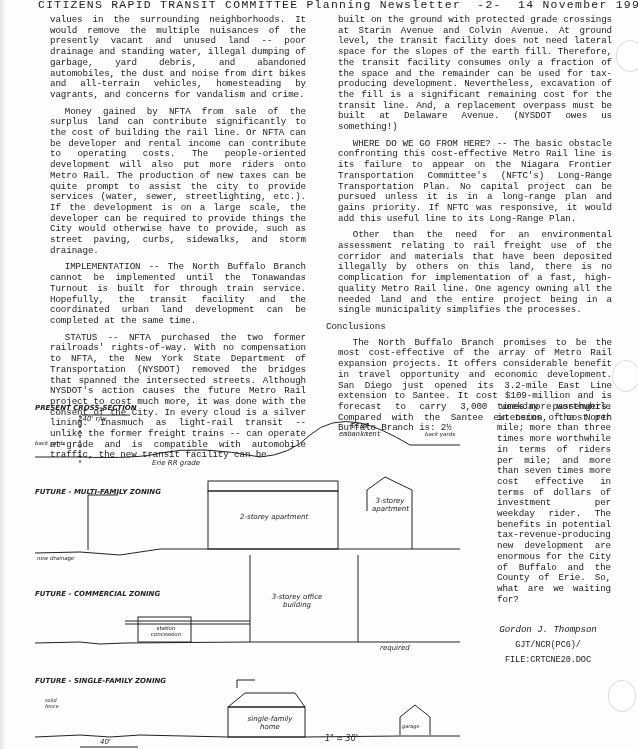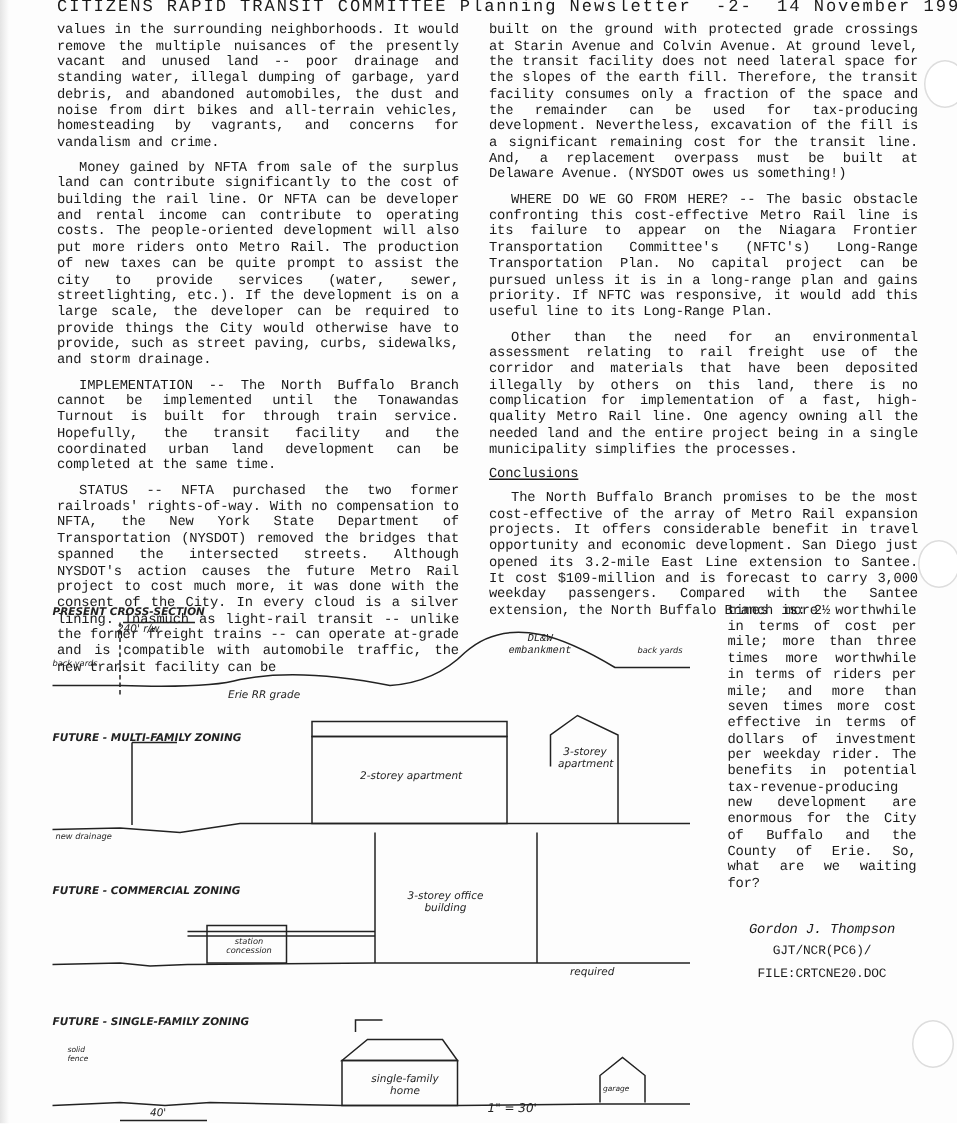--- a/index.html
+++ b/index.html
@@ -1,26 +1,26 @@
 <!DOCTYPE html>
 <html><head>
 <meta charset="utf-8">
 <style>
   html,body{margin:0;padding:0;background:#fff;}
   body{width:638px;height:749px;position:relative;overflow:hidden;
        font-family:"DejaVu Sans Mono","Liberation Mono",monospace;color:#1a1a1a;}
   .page{position:absolute;left:0;top:0;width:638px;height:749px;background:#fdfdfd;}
   .header{position:absolute;left:38px;top:-1px;font-size:11.4px;letter-spacing:1.3px;white-space:nowrap;font-family:"Liberation Mono",monospace;}
   .col{position:absolute;font-size:9.2px;line-height:10.7px;text-align:justify;font-family:"Liberation Mono",monospace;letter-spacing:-0.1px;}
-  .col p{margin:0 0 6px 0;text-indent:1.6em;}
+  .col p{margin:0 0 6px 12px;text-indent:1.6em;}
   .col p.noind{text-indent:0;}
   #colL{left:38px;top:15px;width:268px;}
   #colR{left:326px;top:15px;width:286px;}
   #colR2{left:485px;top:402px;width:126px;}
-  .concl{text-decoration:underline;margin:4px 0 5px 0;}
+  .concl{margin:4px 0 5px 0;}
   .sig{font-style:italic;text-align:center;margin-top:20px;}
   .ref{text-align:center;font-size:8.6px;margin-top:4px;}
   .hole{position:absolute;width:26px;height:30px;border-radius:50%;border:1px solid #ddd;background:#fff;}
   .margin-shade{position:absolute;left:0;top:0;width:6px;height:749px;background:linear-gradient(90deg,#e4e4e4,#fdfdfd);}
 </style>
 </head>
 <body>
 
 <div class="page">
   <div class="margin-shade"></div>

